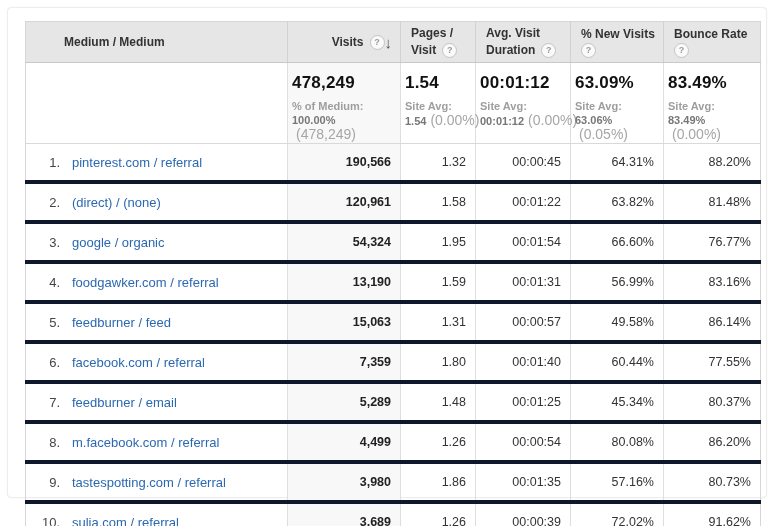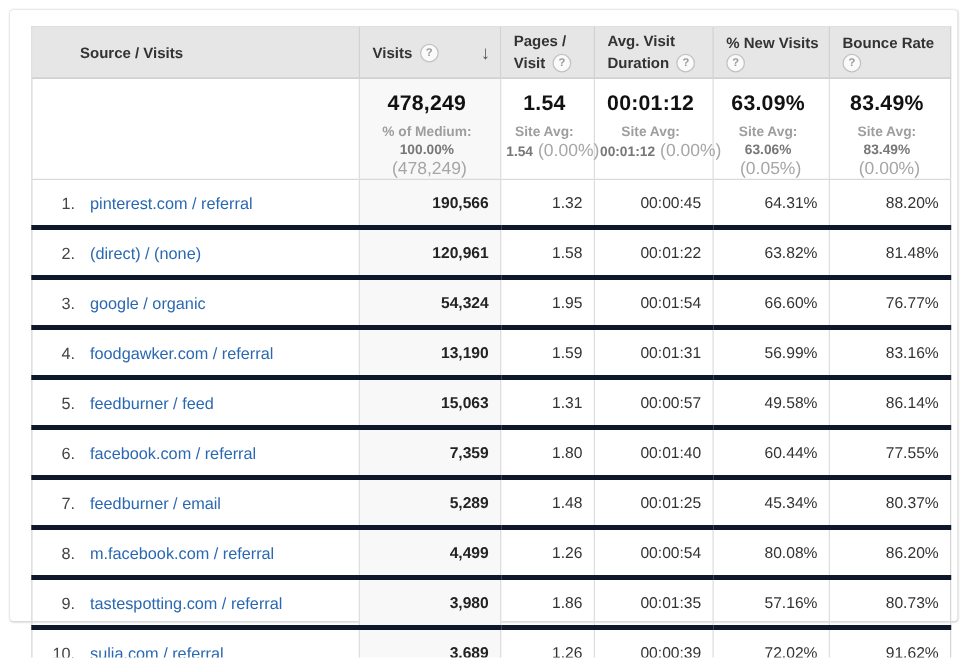--- a/index.html
+++ b/index.html
@@ -50,21 +50,21 @@
     text-align: left;
     padding: 0 8px 0 10px;
     border-bottom: 1px solid #c8c8c8;
     border-left: 1px solid #d2d2d2;
     font-size: 12px;
     font-weight: bold;
     color: #333;
   }
   thead th:first-child { border-left: none; padding-left: 38px; }
 
-  .hrow { display: flex; align-items: center; justify-content: space-between; }
+  .hrow { display: flex; align-items: center; justify-content: flex-end; }
   .hgroup { display: flex; align-items: center; }
   .hline { line-height: 17px; display: flex; align-items: center; }
 
   .help {
     display: inline-flex;
     width: 13px; height: 13px;
     border-radius: 50%;
     border: 1px solid #c3c3c3;
     background: #fafafa;
     color: #999;
@@ -86,21 +86,21 @@
     border-left: 1px solid #dedede;
     font-size: 12.5px;
     color: #333;
   }
   td:first-child { border-left: none; }
 
   
   tr.summary td {
     height: 70px;
     vertical-align: top;
-    text-align: center;
+    text-align: left;
     padding: 10px 9px 0 4px;
     border-bottom: 1px solid #d9d9d9;
   }
   tr.summary td.td-source { border-bottom: 1px solid #d9d9d9; }
   .big {
     font-size: 17px;
     font-weight: bold;
     color: #111;
     line-height: 20px;
     letter-spacing: 0.2px;
@@ -153,21 +153,21 @@
         <col style="width:262px">
           <col style="width:113px">
           <col style="width:75px">
         <col style="width:95px">
           <col style="width:93px">
           <col style="width:97px">
       </colgroup>
       <thead>
         <tr>
           <th>
-            <span>Source / Visits</span>
+            <span>Medium / Medium</span>
           </th>
           <th>
             <div class="hrow">
               <span class="hgroup">
                 <span>Visits</span>
                 <span class="help">?</span>
               </span>
               <span class="sort">↓</span>
             </div>
           </th>

